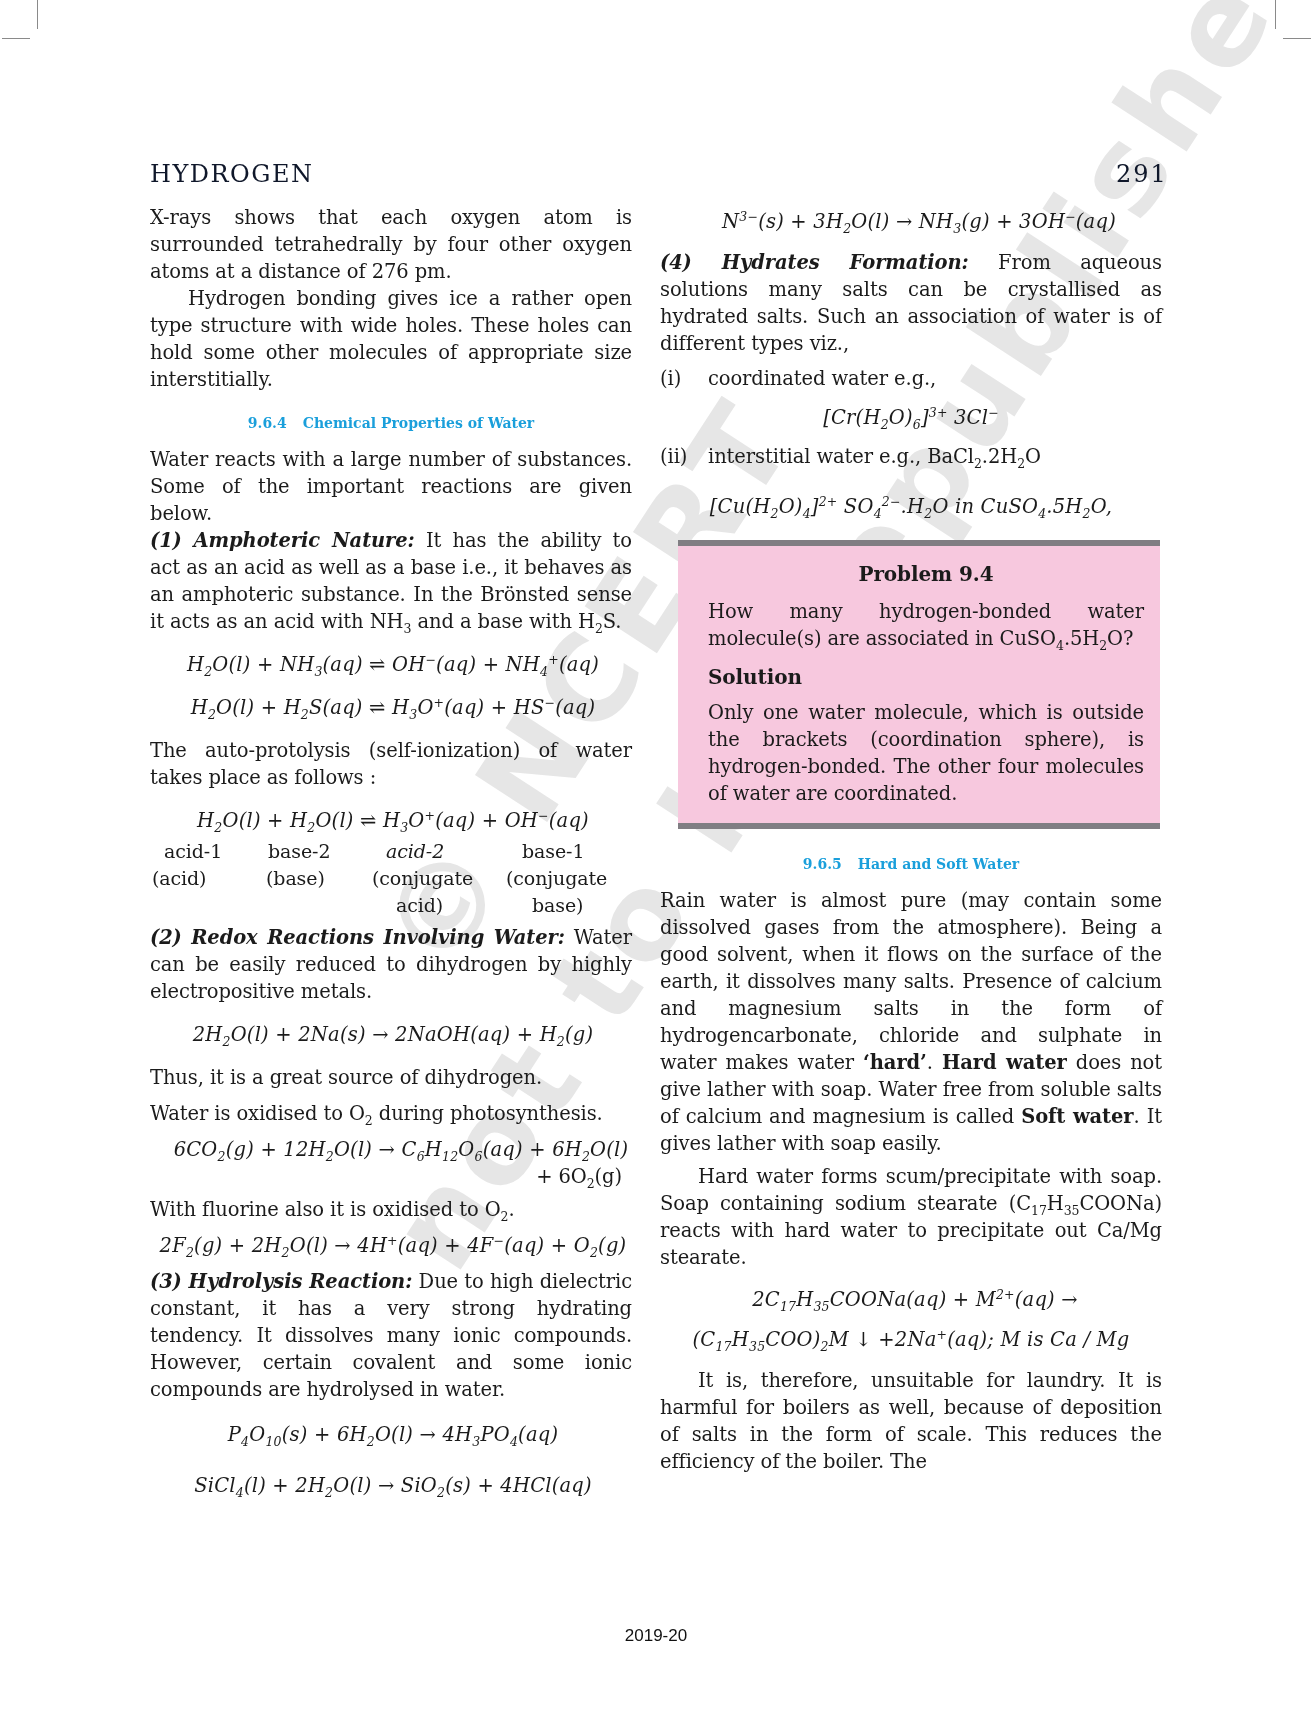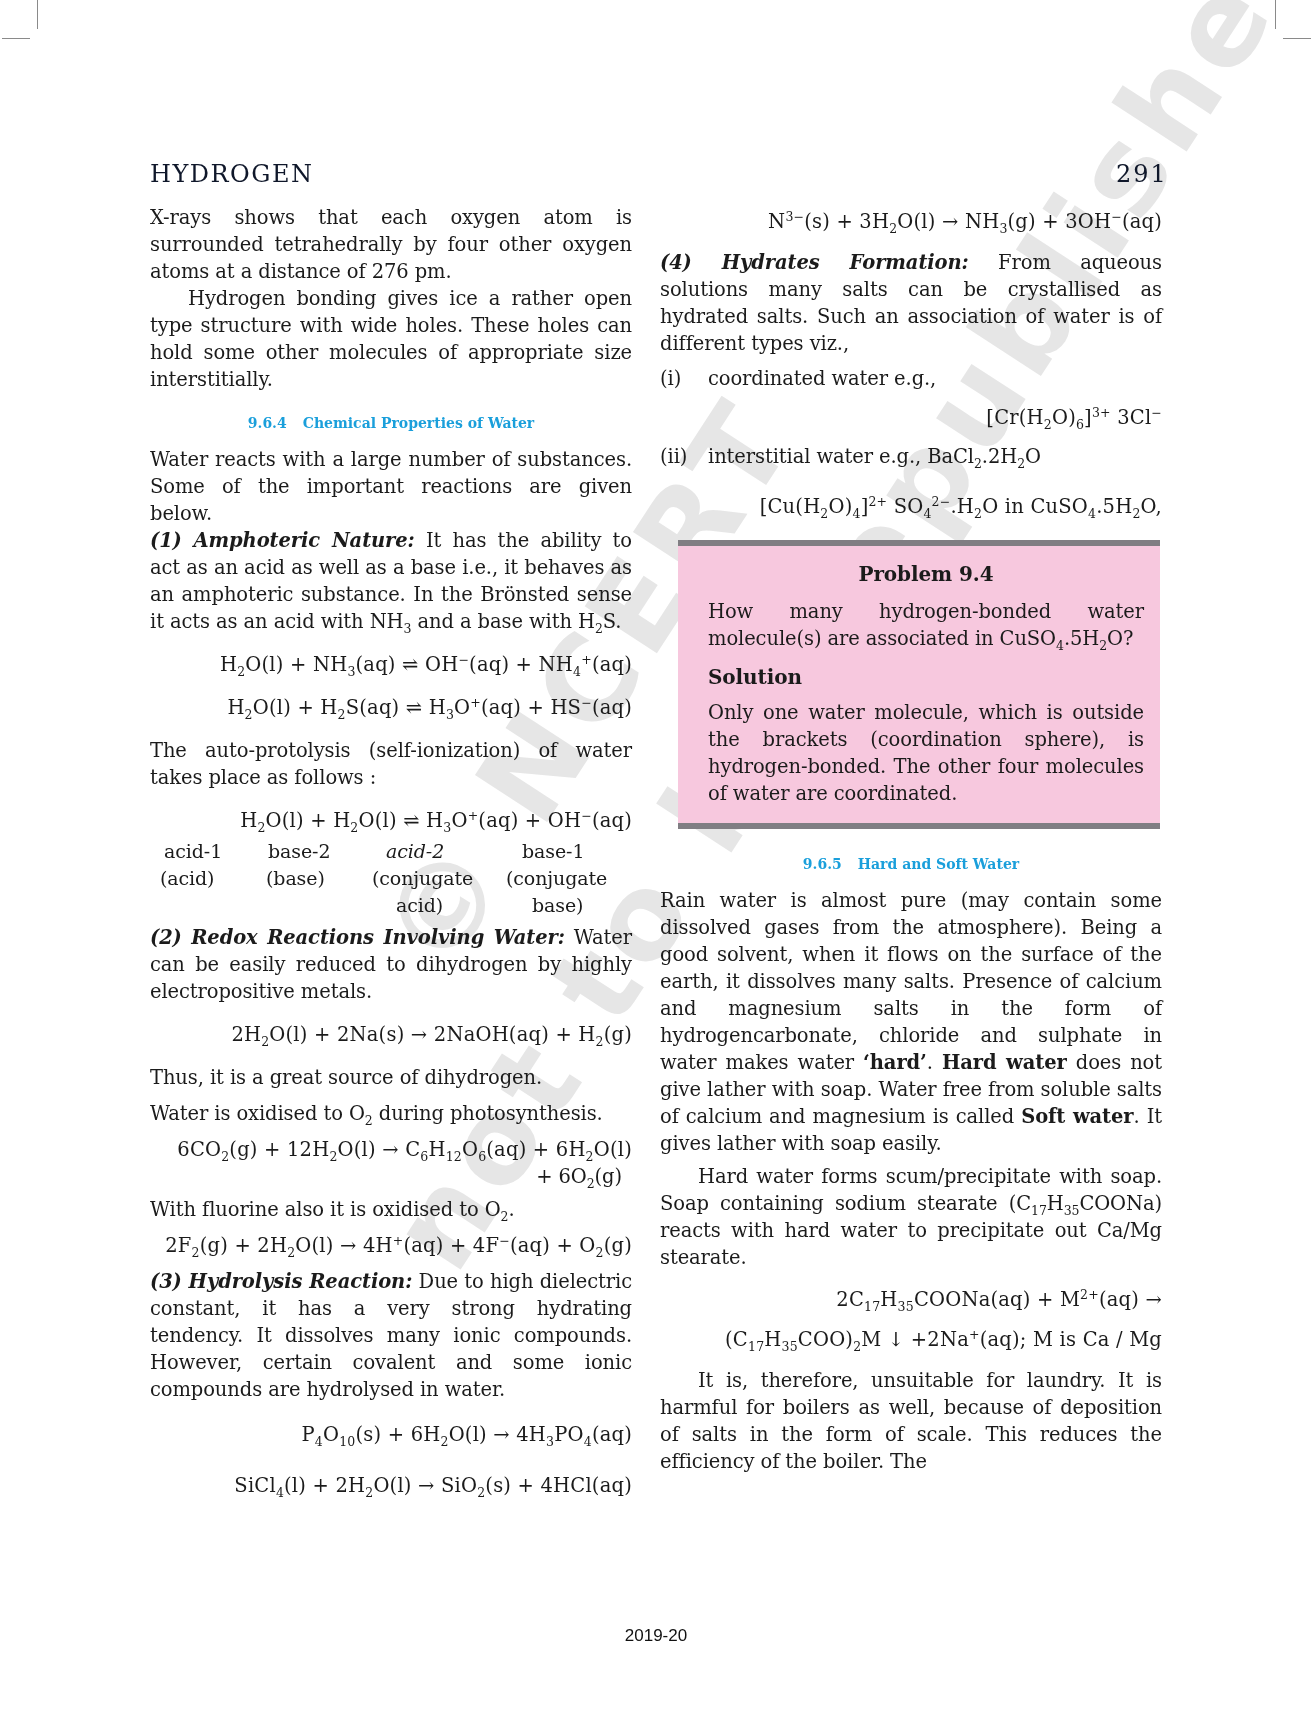--- a/index.html
+++ b/index.html
@@ -44,22 +44,23 @@
   #right-col{left:660px;top:202px;width:502px;}
   .col p{margin:0;}
   .indent{text-indent:38px;}
   .sechead{
     color:var(--heading-blue);
     font-weight:bold;font-size:14px;line-height:26px;
     text-align:center;margin:17px 0 10px 0;letter-spacing:0;
   }
   .sechead .num{margin-right:16px;}
   .eq{
-    text-align:right;white-space:nowrap;margin:16px 0 16px 4px;
+    text-align:center;white-space:nowrap;margin:16px 0 16px 4px;
     letter-spacing:0.2px;
+    font-style:italic;
   }
   .eq sub, .col sub{font-size:12.5px;line-height:0;vertical-align:-5px;}
   .eq sup, .col sup{font-size:12.5px;line-height:0;vertical-align:7px;}
   .eq-cont{text-align:right;margin:0 10px 6px 0;white-space:nowrap;}
   .labels{position:relative;height:84px;text-align:left;font-size:19px;margin-bottom:2px;}
   .labels span{position:absolute;white-space:nowrap;line-height:27px;}
   .li{display:flex;text-align:left;margin-top:8px;}
   .li .marker{flex:none;width:48px;}
   
   .problem-box{
@@ -113,21 +114,21 @@
 
     <p>The auto-protolysis (self-ionization) of water takes place as follows :</p>
 
     <div class="eq" style="margin-bottom:4px;">H<sub>2</sub>O(l) + H<sub>2</sub>O(l) ⇌  H<sub>3</sub>O<sup>+</sup>(aq) + OH<sup>−</sup>(aq)</div>
 
     <div class="labels">
       <span style="left:14px;top:0;">acid-1</span>
       <span style="left:118px;top:0;">base-2</span>
       <span style="left:236px;top:0;font-style:italic;">acid-2</span>
       <span style="left:372px;top:0;">base-1</span>
-      <span style="left:10px;top:27px;text-align:right;">(acid)</span>
+      <span style="left:2px;top:27px;text-align:right;">(acid)</span>
       <span style="left:116px;top:27px;">(base)</span>
       <span style="left:222px;top:27px;">(conjugate</span>
       <span style="left:356px;top:27px;">(conjugate</span>
       <span style="left:246px;top:54px;">acid)</span>
       <span style="left:382px;top:54px;">base)</span>
     </div>
 
     <p><b><i>(2) Redox Reactions Involving Water:</i></b> Water can be easily reduced to dihydrogen by highly electropositive metals.</p>
 
     <div class="eq">2H<sub>2</sub>O(l) + 2Na(s) → 2NaOH(aq) + H<sub>2</sub>(g)</div>

